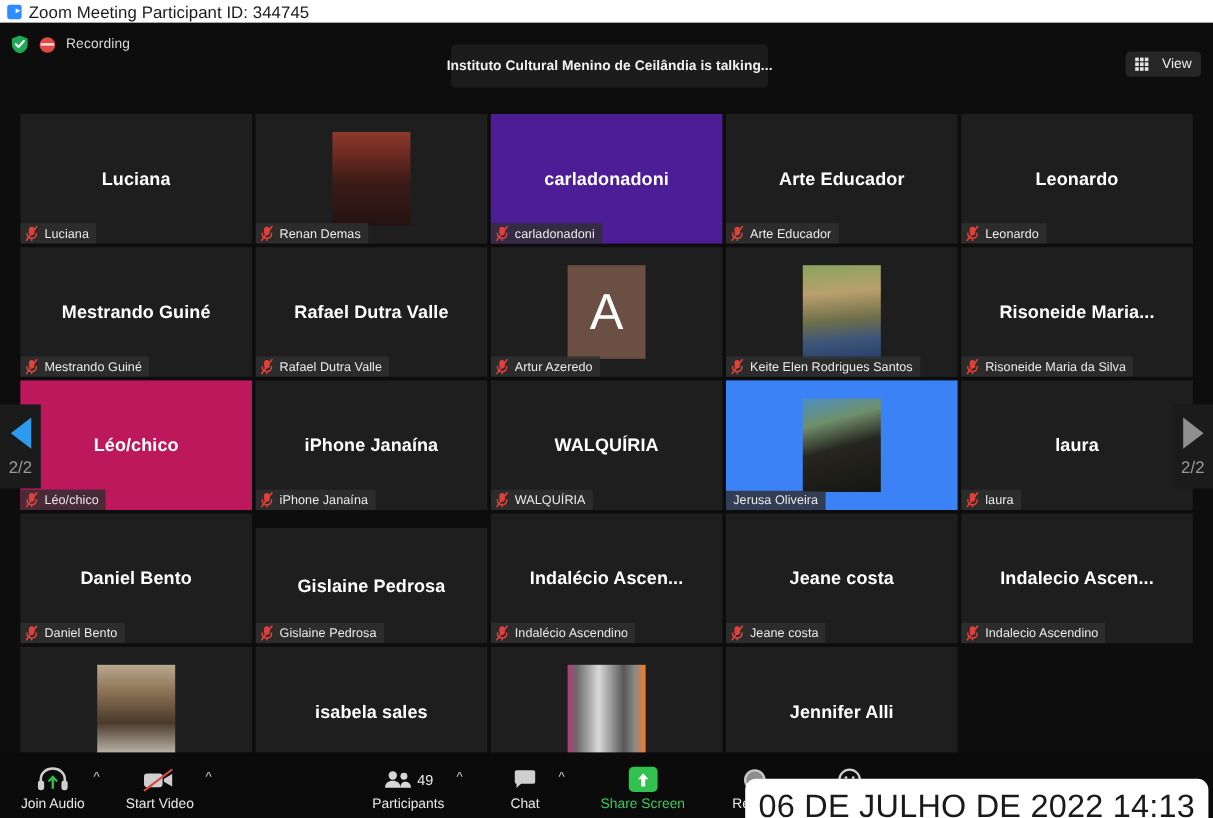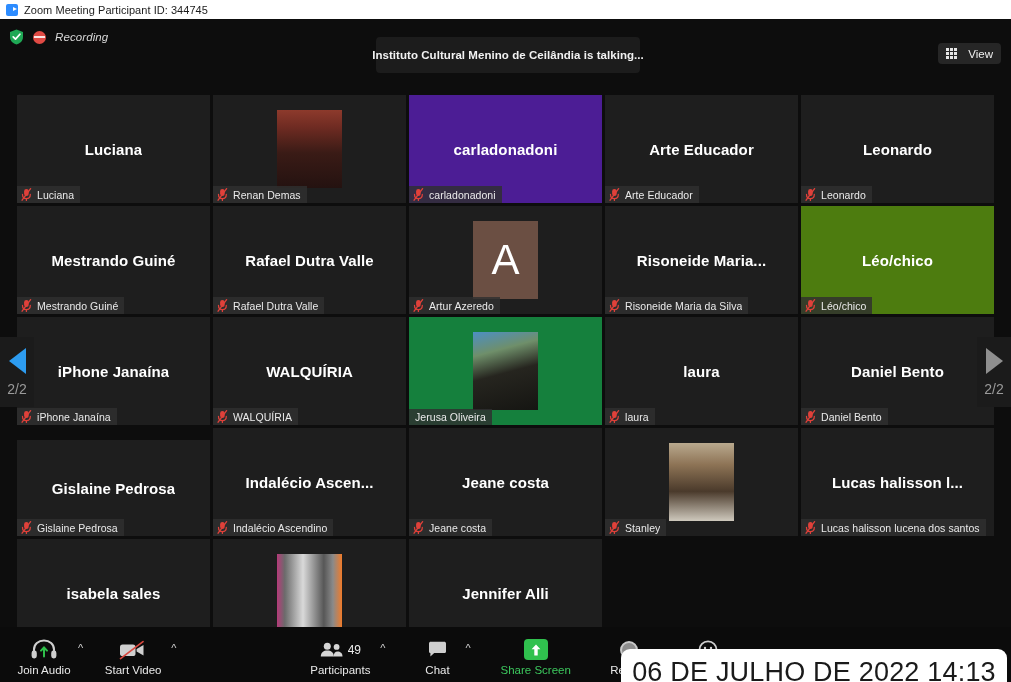--- a/index.html
+++ b/index.html
@@ -30,21 +30,21 @@
   }
   #titlebar .tb-icon::after {
     content: "";
     position: absolute;
     right: 1.5px; top: 3.5px;
     border-top: 2.5px solid transparent;
     border-bottom: 2.5px solid transparent;
     border-left: 4px solid #ffffff;
   }
   #titlebar .tb-text {
-    font-size: 11px;
+    font-size: 14px;
     color: #1b1b1b;
     white-space: nowrap;
     letter-spacing: 0.05px;
   }
 
   
   #app {
     position: relative;
     width: 1011px;
     height: 663px;
@@ -85,21 +85,20 @@
     position: absolute;
     left: 1px; right: 1px;
     top: 5.5px; height: 2px;
     background: #ffffff;
     opacity: 0.85;
   }
   #rec-label {
     font-size: 11.5px;
     color: #d8d8d8;
     letter-spacing: 0.1px;
-    font-style: italic;
   }
 
   #talking-banner {
     position: absolute;
     left: 376px; top: 18px;
     width: 264px; height: 36px;
     background: #1c1c1c;
     border-radius: 4px;
     display: flex;
     align-items: center;
@@ -509,33 +508,47 @@
             <rect x="3.1" y="0.9" width="4.6" height="7.2" rx="2.3" fill="#e0413a"></rect>
             <path d="M1.5 6.4 C1.5 9.2 3.2 10.6 5.4 10.6 C7.6 10.6 9.3 9.2 9.3 6.4" stroke="#e0413a" stroke-width="1.25" fill="none" stroke-linecap="round"></path>
             <line x1="5.4" y1="10.5" x2="5.4" y2="12.4" stroke="#e0413a" stroke-width="1.25" stroke-linecap="round"></line>
             <line x1="1.1" y1="12.2" x2="9.6" y2="0.7" stroke="#e0413a" stroke-width="1.35" stroke-linecap="round"></line>
           </svg>
           <span class="label">Artur Azeredo</span>
         </div>
       </div>
       <div class="tile" style="background: rgb(30, 30, 30);">
         <div class="tile-center">
+          <div class="tile-media" style="background:linear-gradient(175deg,#8aa35f 0%,#b9a06d 30%,#6e6f4a 58%,#3f5679 78%,#27406a 100%);"></div>
+        </div>
+        <div class="tile-footer">
+          <svg class="mute-icon" viewBox="0 0 11 13">
+            <rect x="3.1" y="0.9" width="4.6" height="7.2" rx="2.3" fill="#e0413a"></rect>
+            <path d="M1.5 6.4 C1.5 9.2 3.2 10.6 5.4 10.6 C7.6 10.6 9.3 9.2 9.3 6.4" stroke="#e0413a" stroke-width="1.25" fill="none" stroke-linecap="round"></path>
+            <line x1="5.4" y1="10.5" x2="5.4" y2="12.4" stroke="#e0413a" stroke-width="1.25" stroke-linecap="round"></line>
+            <line x1="1.1" y1="12.2" x2="9.6" y2="0.7" stroke="#e0413a" stroke-width="1.35" stroke-linecap="round"></line>
+          </svg>
+          <span class="label">Keite Elen Rodrigues Santos</span>
+        </div>
+      </div>
+      <div class="tile" style="background: rgb(30, 30, 30);">
+        <div class="tile-center">
           <div class="tile-name-big">Risoneide  Maria...</div>
         </div>
         <div class="tile-footer">
           <svg class="mute-icon" viewBox="0 0 11 13">
             <rect x="3.1" y="0.9" width="4.6" height="7.2" rx="2.3" fill="#e0413a"></rect>
             <path d="M1.5 6.4 C1.5 9.2 3.2 10.6 5.4 10.6 C7.6 10.6 9.3 9.2 9.3 6.4" stroke="#e0413a" stroke-width="1.25" fill="none" stroke-linecap="round"></path>
             <line x1="5.4" y1="10.5" x2="5.4" y2="12.4" stroke="#e0413a" stroke-width="1.25" stroke-linecap="round"></line>
             <line x1="1.1" y1="12.2" x2="9.6" y2="0.7" stroke="#e0413a" stroke-width="1.35" stroke-linecap="round"></line>
           </svg>
           <span class="label">Risoneide Maria da Silva</span>
         </div>
       </div>
-      <div class="tile" style="background: #4d7c0f;">
+      <div class="tile" style="background: #be185d;">
         <div class="tile-center">
           <div class="tile-name-big">Léo/chico</div>
         </div>
         <div class="tile-footer">
           <svg class="mute-icon" viewBox="0 0 11 13">
             <rect x="3.1" y="0.9" width="4.6" height="7.2" rx="2.3" fill="#e0413a"></rect>
             <path d="M1.5 6.4 C1.5 9.2 3.2 10.6 5.4 10.6 C7.6 10.6 9.3 9.2 9.3 6.4" stroke="#e0413a" stroke-width="1.25" fill="none" stroke-linecap="round"></path>
             <line x1="5.4" y1="10.5" x2="5.4" y2="12.4" stroke="#e0413a" stroke-width="1.25" stroke-linecap="round"></line>
             <line x1="1.1" y1="12.2" x2="9.6" y2="0.7" stroke="#e0413a" stroke-width="1.35" stroke-linecap="round"></line>
           </svg>
@@ -563,21 +576,21 @@
         <div class="tile-footer">
           <svg class="mute-icon" viewBox="0 0 11 13">
             <rect x="3.1" y="0.9" width="4.6" height="7.2" rx="2.3" fill="#e0413a"></rect>
             <path d="M1.5 6.4 C1.5 9.2 3.2 10.6 5.4 10.6 C7.6 10.6 9.3 9.2 9.3 6.4" stroke="#e0413a" stroke-width="1.25" fill="none" stroke-linecap="round"></path>
             <line x1="5.4" y1="10.5" x2="5.4" y2="12.4" stroke="#e0413a" stroke-width="1.25" stroke-linecap="round"></line>
             <line x1="1.1" y1="12.2" x2="9.6" y2="0.7" stroke="#e0413a" stroke-width="1.35" stroke-linecap="round"></line>
           </svg>
           <span class="label">WALQUÍRIA</span>
         </div>
       </div>
-      <div class="tile" style="background: #15803d;">
+      <div class="tile" style="background: #3b82f6;">
         <div class="tile-center">
           <div class="tile-media" style="background:linear-gradient(165deg,#4c8fc4 0%,#6f8f6a 26%,#26251f 52%,#151512 100%);"></div>
         </div>
         <div class="tile-footer plain">
           <span class="label">Jerusa Oliveira</span>
         </div>
       </div>
       <div class="tile" style="background: rgb(30, 30, 30);">
         <div class="tile-center">
           <div class="tile-name-big">laura</div>
@@ -643,44 +656,44 @@
             <rect x="3.1" y="0.9" width="4.6" height="7.2" rx="2.3" fill="#e0413a"></rect>
             <path d="M1.5 6.4 C1.5 9.2 3.2 10.6 5.4 10.6 C7.6 10.6 9.3 9.2 9.3 6.4" stroke="#e0413a" stroke-width="1.25" fill="none" stroke-linecap="round"></path>
             <line x1="5.4" y1="10.5" x2="5.4" y2="12.4" stroke="#e0413a" stroke-width="1.25" stroke-linecap="round"></line>
             <line x1="1.1" y1="12.2" x2="9.6" y2="0.7" stroke="#e0413a" stroke-width="1.35" stroke-linecap="round"></line>
           </svg>
           <span class="label">Jeane costa</span>
         </div>
       </div>
       <div class="tile" style="background: rgb(30, 30, 30);">
         <div class="tile-center">
+          <div class="tile-name-big">Indalecio  Ascen...</div>
+        </div>
+        <div class="tile-footer">
+          <svg class="mute-icon" viewBox="0 0 11 13">
+            <rect x="3.1" y="0.9" width="4.6" height="7.2" rx="2.3" fill="#e0413a"></rect>
+            <path d="M1.5 6.4 C1.5 9.2 3.2 10.6 5.4 10.6 C7.6 10.6 9.3 9.2 9.3 6.4" stroke="#e0413a" stroke-width="1.25" fill="none" stroke-linecap="round"></path>
+            <line x1="5.4" y1="10.5" x2="5.4" y2="12.4" stroke="#e0413a" stroke-width="1.25" stroke-linecap="round"></line>
+            <line x1="1.1" y1="12.2" x2="9.6" y2="0.7" stroke="#e0413a" stroke-width="1.35" stroke-linecap="round"></line>
+          </svg>
+          <span class="label">Indalecio Ascendino</span>
+        </div>
+      </div>
+      <div class="tile" style="background: rgb(30, 30, 30);">
+        <div class="tile-center">
           <div class="tile-media" style="background:linear-gradient(180deg,#b9a98e 0%,#8d7355 28%,#4a3a2b 62%,#cfc9bd 100%);"></div>
         </div>
         <div class="tile-footer">
           <svg class="mute-icon" viewBox="0 0 11 13">
             <rect x="3.1" y="0.9" width="4.6" height="7.2" rx="2.3" fill="#e0413a"></rect>
             <path d="M1.5 6.4 C1.5 9.2 3.2 10.6 5.4 10.6 C7.6 10.6 9.3 9.2 9.3 6.4" stroke="#e0413a" stroke-width="1.25" fill="none" stroke-linecap="round"></path>
             <line x1="5.4" y1="10.5" x2="5.4" y2="12.4" stroke="#e0413a" stroke-width="1.25" stroke-linecap="round"></line>
             <line x1="1.1" y1="12.2" x2="9.6" y2="0.7" stroke="#e0413a" stroke-width="1.35" stroke-linecap="round"></line>
           </svg>
           <span class="label">Stanley</span>
-        </div>
-      </div>
-      <div class="tile" style="background: rgb(30, 30, 30);">
-        <div class="tile-center">
-          <div class="tile-name-big">Lucas  halisson  l...</div>
-        </div>
-        <div class="tile-footer">
-          <svg class="mute-icon" viewBox="0 0 11 13">
-            <rect x="3.1" y="0.9" width="4.6" height="7.2" rx="2.3" fill="#e0413a"></rect>
-            <path d="M1.5 6.4 C1.5 9.2 3.2 10.6 5.4 10.6 C7.6 10.6 9.3 9.2 9.3 6.4" stroke="#e0413a" stroke-width="1.25" fill="none" stroke-linecap="round"></path>
-            <line x1="5.4" y1="10.5" x2="5.4" y2="12.4" stroke="#e0413a" stroke-width="1.25" stroke-linecap="round"></line>
-            <line x1="1.1" y1="12.2" x2="9.6" y2="0.7" stroke="#e0413a" stroke-width="1.35" stroke-linecap="round"></line>
-          </svg>
-          <span class="label">Lucas halisson lucena dos santos</span>
         </div>
       </div>
       <div class="tile" style="background: rgb(30, 30, 30);">
         <div class="tile-center">
           <div class="tile-name-big">isabela sales</div>
         </div>
         <div class="tile-footer">
           <svg class="mute-icon" viewBox="0 0 11 13">
             <rect x="3.1" y="0.9" width="4.6" height="7.2" rx="2.3" fill="#e0413a"></rect>
             <path d="M1.5 6.4 C1.5 9.2 3.2 10.6 5.4 10.6 C7.6 10.6 9.3 9.2 9.3 6.4" stroke="#e0413a" stroke-width="1.25" fill="none" stroke-linecap="round"></path>

